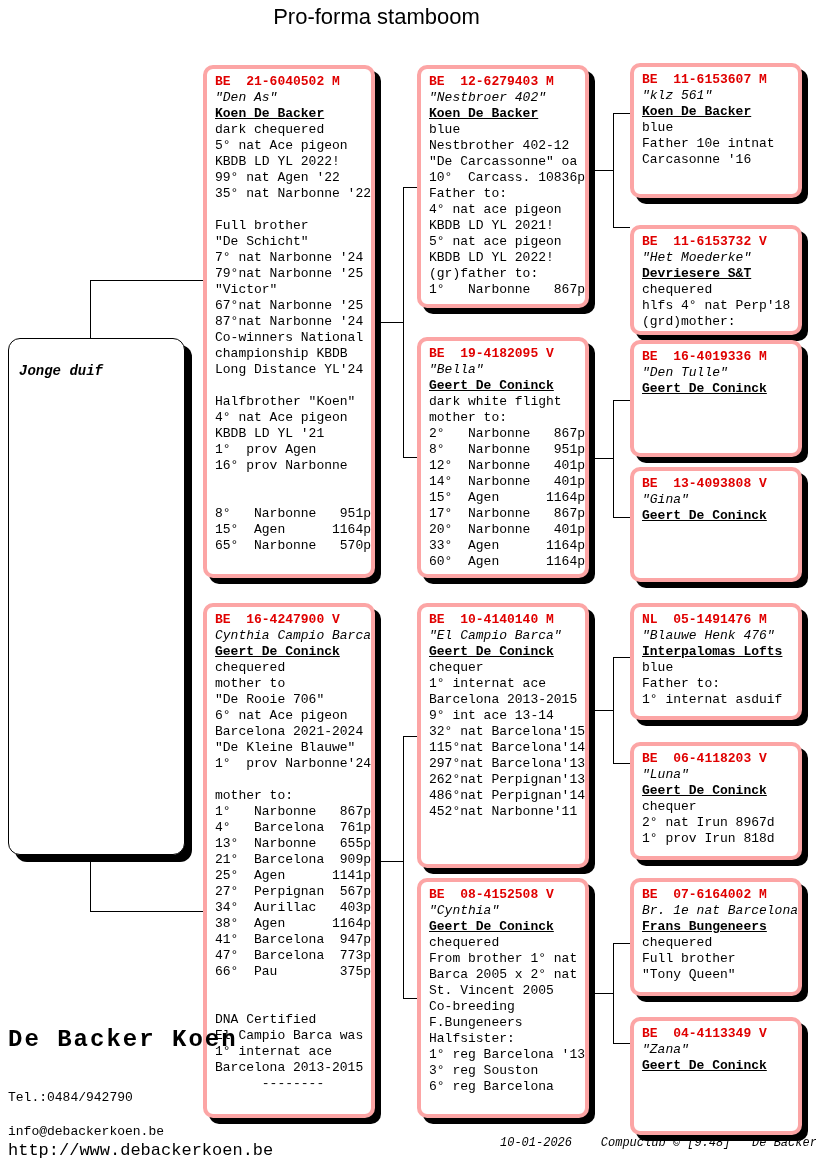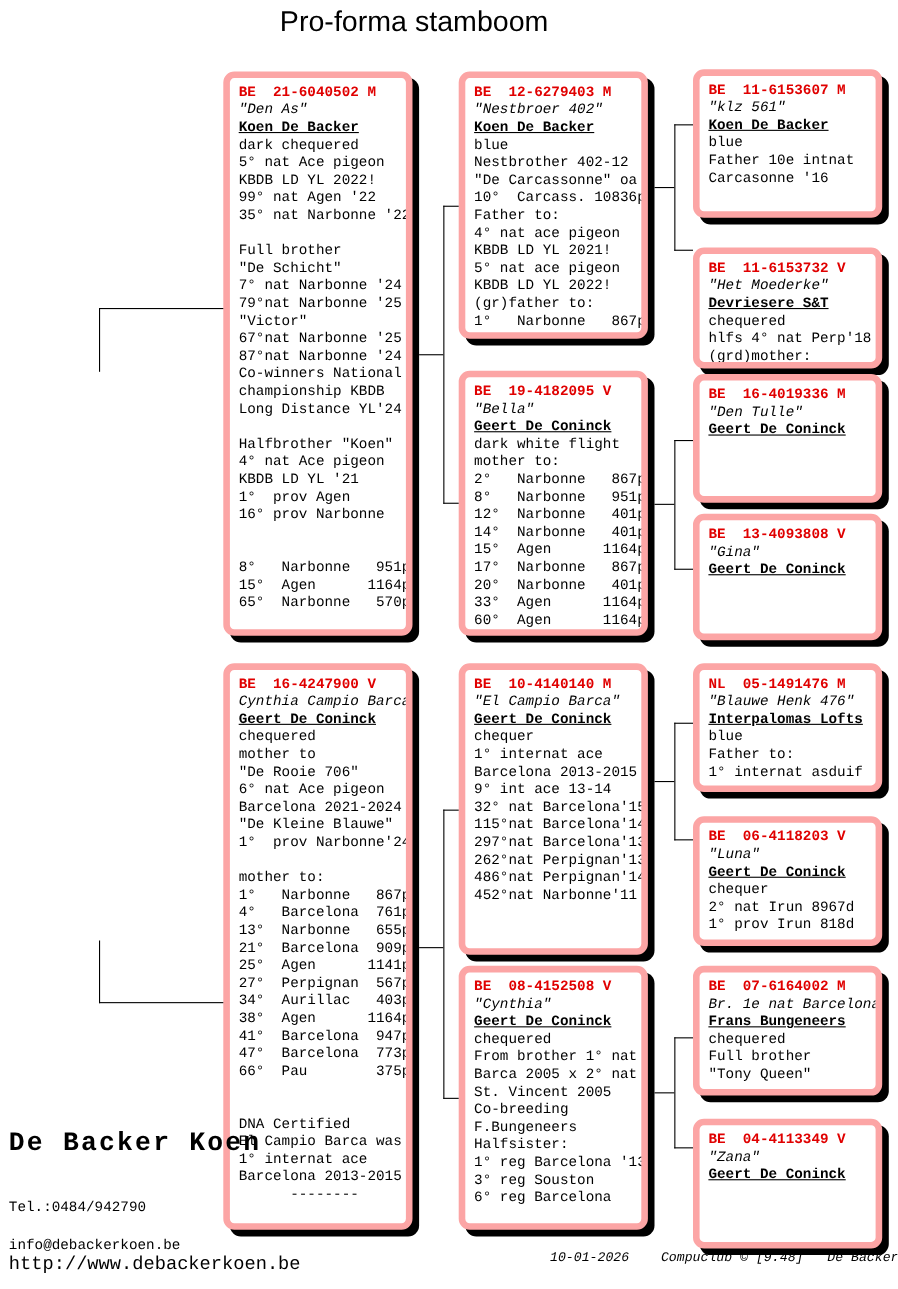--- a/index.html
+++ b/index.html
@@ -1,21 +1,21 @@
 <!DOCTYPE html>
 <html><head>
 <meta charset="utf-8">
 <style>
   html,body{margin:0;padding:0;background:#ffffff;}
   #page{position:relative;width:816px;height:1172px;background:#ffffff;overflow:hidden;
         font-family:"Liberation Mono",monospace;color:#000;}
   .title{position:absolute;left:0;top:4px;width:753px;text-align:center;
-         font-family:"Liberation Sans",sans-serif;font-size:26px;color:#000;}
-  
-  .pbox{position:absolute;background:#fff;border:6px solid #fca5a5;border-radius:10px;
+         font-family:"Liberation Sans",sans-serif;font-size:22px;color:#000;}
+  
+  .pbox{position:absolute;background:#fff;border:4px solid #fca5a5;border-radius:10px;
         box-shadow:6px 6px 0 0 #000;padding:5px 8px;box-sizing:border-box;overflow:hidden;}
   .ring{color:#e00000;font-weight:bold;font-size:13px;line-height:16px;white-space:pre;}
   .pname{font-style:italic;font-size:13px;line-height:16px;white-space:pre;}
   .powner{font-weight:bold;font-size:13px;line-height:16px;white-space:pre;text-decoration:underline;}
   .pbody{font-size:13px;line-height:16px;white-space:pre;}
   
   .subject{position:absolute;left:8px;top:338px;width:177px;height:517px;background:#fff;
            border:1.5px solid #000;border-radius:12px;box-shadow:7px 7px 0 0 #000;
            box-sizing:border-box;padding:24px 10px;}
   .subject .slabel{font-style:italic;font-weight:bold;font-size:14px;}
@@ -30,20 +30,23 @@
   .footer{position:absolute;left:500px;top:1136px;width:312px;text-align:right;
           font-style:italic;font-size:12px;white-space:pre;}
 </style>
 </head>
 <body>
 
 <div id="page">
 
   <div class="title">Pro-forma stamboom</div>
 
+  <div class="subject">
+    <div class="slabel">Jonge duif</div>
+  </div>
 
   <div class="pbox" style="left:203px;top:65px;width:172px;height:513px">
     <div class="ring">BE  21-6040502 M</div>
     <div class="pname">"Den As"</div>
     <div class="powner">Koen De Backer</div>
     <div class="pbody">dark chequered
 5° nat Ace pigeon
 KBDB LD YL 2022!
 99° nat Agen '22
 35° nat Narbonne '22

